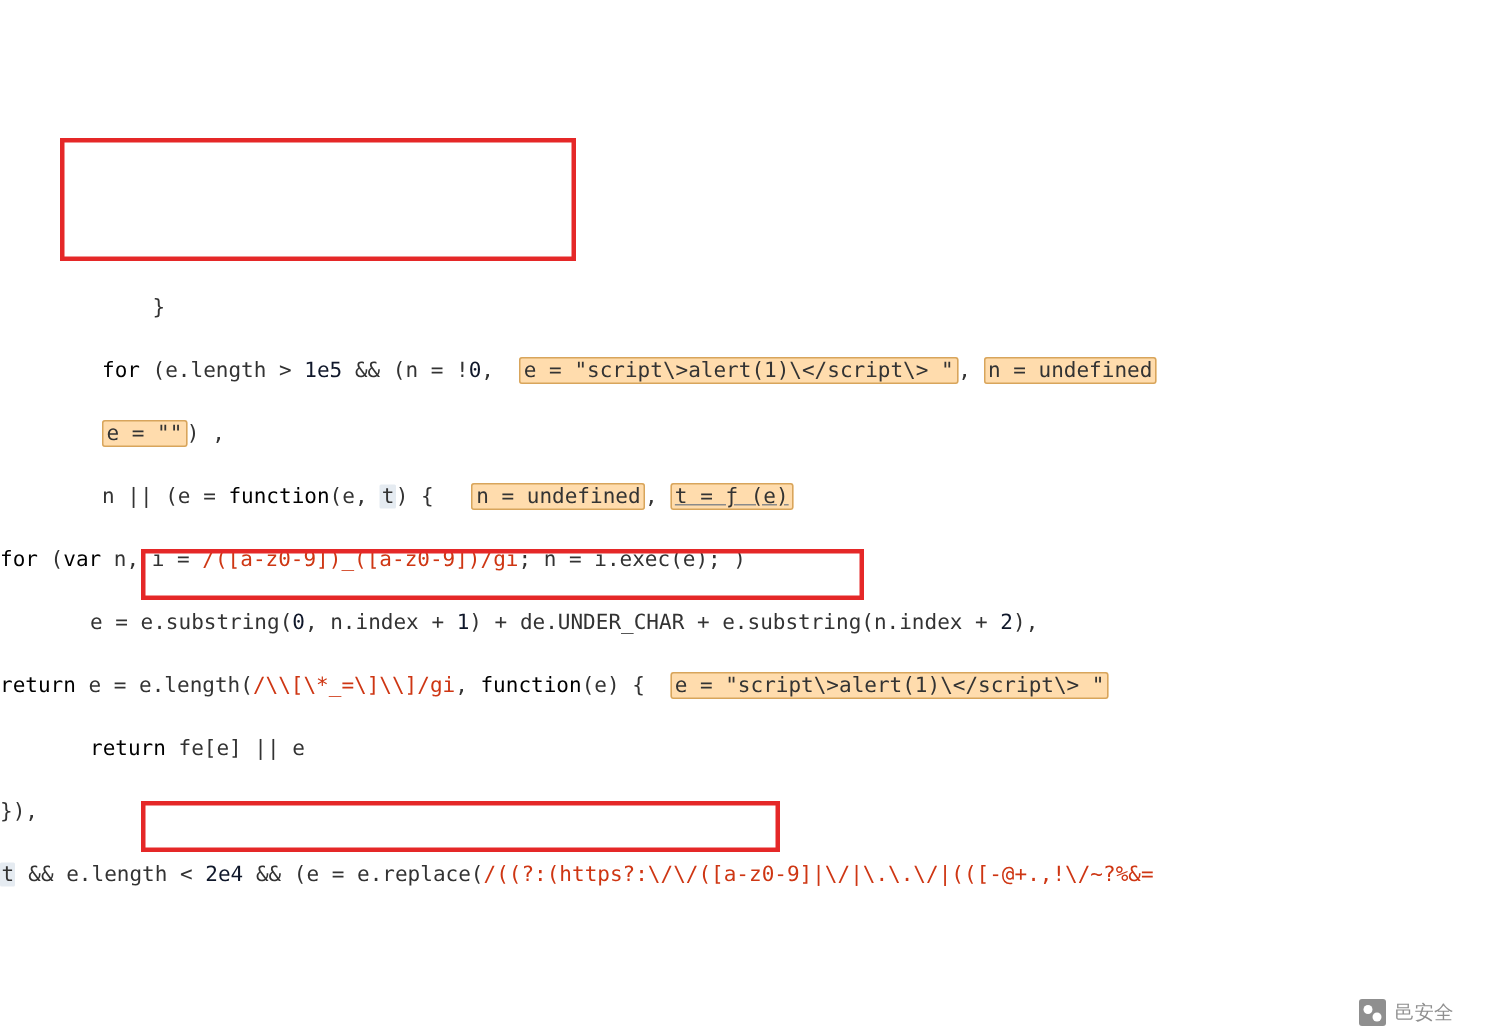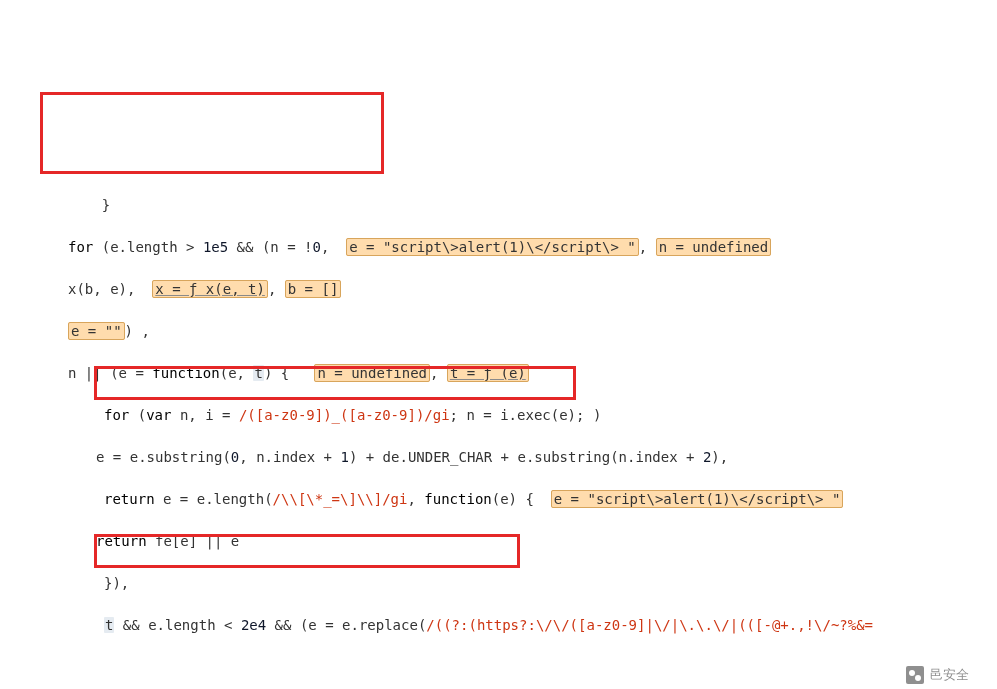--- a/index.html
+++ b/index.html
@@ -1,19 +1,19 @@
 <!DOCTYPE html>
 <html><head>
 <meta charset="utf-8">
 <style>
   html,body{margin:0;padding:0;background:#fff;width:997px;height:689px;overflow:hidden}
   body{font-family:Consolas,Menlo,monospace;font-size:14px;line-height:21px;color:#333;white-space:pre}
   #code{position:relative;padding:6px 0 0 0}
   .line{position:relative;height:21px}
-  .ind1{padding-left:68px}.ind2{padding-left:104px}.ind3{padding-left:96px}
+  .ind1{padding-left:68px}.ind2{}.ind3{padding-left:60px}
   .kw{color:#000000}.rx{color:#ce3613}.nm{color:#0f172a}
   .hov{background:#e5ebf1;padding:0 1px;border-radius:1px}
   .hl{background:#ffdcad;border:1px solid #d8a55c;border-radius:2px;padding:0 2px;position:relative;z-index:1}
   .ub{text-decoration:underline;text-decoration-color:#8a8a8a}
   .rbox{position:absolute;border:3px solid #e52828;z-index:5;pointer-events:none}
   #rb1{left:40px;top:8px;width:338px;height:76px}
   #rb2{left:94px;top:282px;width:476px;height:28px}
   #rb3{left:94px;top:450px;width:420px;height:28px}
   .wm{position:absolute;right:28px;bottom:4px;z-index:20;color:#8f8f8f;font-family:"Microsoft YaHei",sans-serif;font-size:13px;display:flex;align-items:center;gap:6px}
   .wmico{width:18px;height:18px;background:#8f8f8f;border-radius:2px;position:relative;display:inline-block}
@@ -25,21 +25,20 @@
 
 
 
 <div id="code">
 <div id="rb1" class="rbox"></div>
 <div id="rb2" class="rbox"></div>
 <div id="rb3" class="rbox"></div>
 
 <div class="line ind1"><span>    }</span></div>
 <div class="line ind1"><span class="kw">for</span><span> (e.length &gt; </span><span class="nm">1e5</span><span> &amp;&amp; (n = !</span><span class="nm">0</span><span>,  </span><span class="hl">e = "script\&gt;alert(1)\&lt;/script\&gt; "</span><span>, </span><span class="hl">n = undefined</span></div>
-<div class="line ind1"><span>x(b, e),  </span><span class="hl ub">x = ƒ x(e, t)</span><span>, </span><span class="hl">b = []</span></div>
 <div class="line ind1"><span class="hl">e = ""</span><span>) ,</span></div>
 <div class="line ind1"><span>n || (e = </span><span class="kw">function</span><span>(e, </span><span class="hov">t</span><span>) {   </span><span class="hl">n = undefined</span><span>, </span><span class="hl ub">t = ƒ (e)</span></div>
 <div class="line ind2"><span class="kw">for</span><span> (</span><span class="kw">var</span><span> n, i = </span><span class="rx">/([a-z0-9])_([a-z0-9])/gi</span><span>; n = i.exec(e); )</span></div>
 <div class="line ind3"><span>e = e.substring(</span><span class="nm">0</span><span>, n.index + </span><span class="nm">1</span><span>) + de.UNDER_CHAR + e.substring(n.index + </span><span class="nm">2</span><span>),</span></div>
 <div class="line ind2"><span class="kw">return</span><span> e = e.length(</span><span class="rx">/\\[\*_=\]\\]/gi</span><span>, </span><span class="kw">function</span><span>(e) {  </span><span class="hl">e = "script\&gt;alert(1)\&lt;/script\&gt; "</span></div>
 <div class="line ind3"><span class="kw">return</span><span> fe[e] || e</span></div>
 <div class="line ind2"><span>}),</span></div>
 <div class="line ind2"><span class="hov">t</span><span> &amp;&amp; e.length &lt; </span><span class="nm">2e4</span><span> &amp;&amp; (e = e.replace(</span><span class="rx">/((?:(https?:\/\/([a-z0-9]|\/|\.\.\/|(([-@+.,!\/~?%&amp;=</span></div>
 
 

